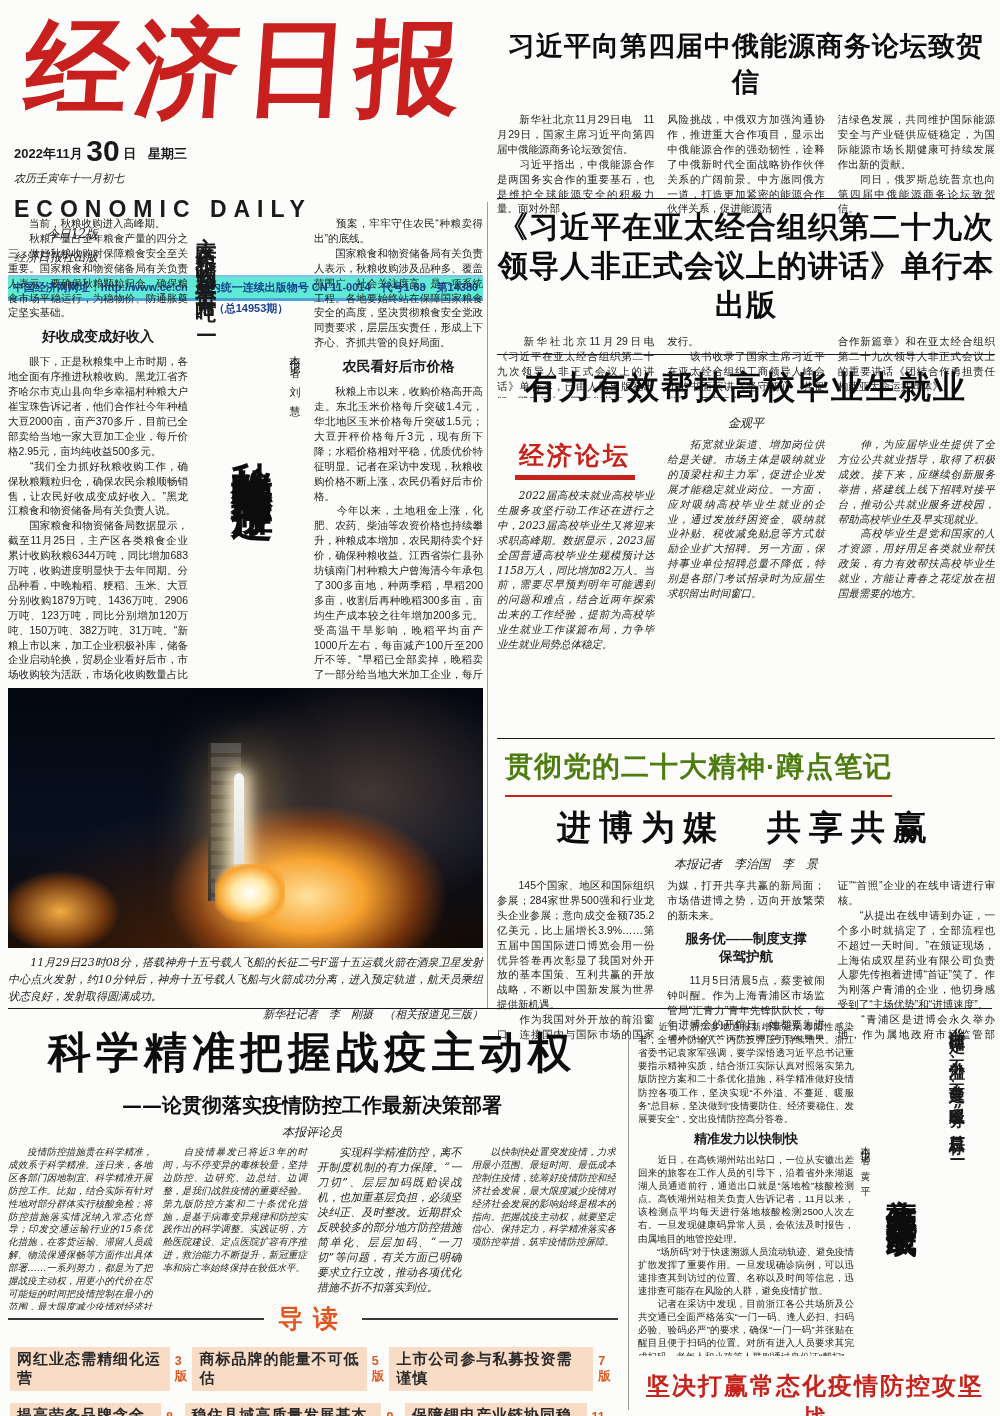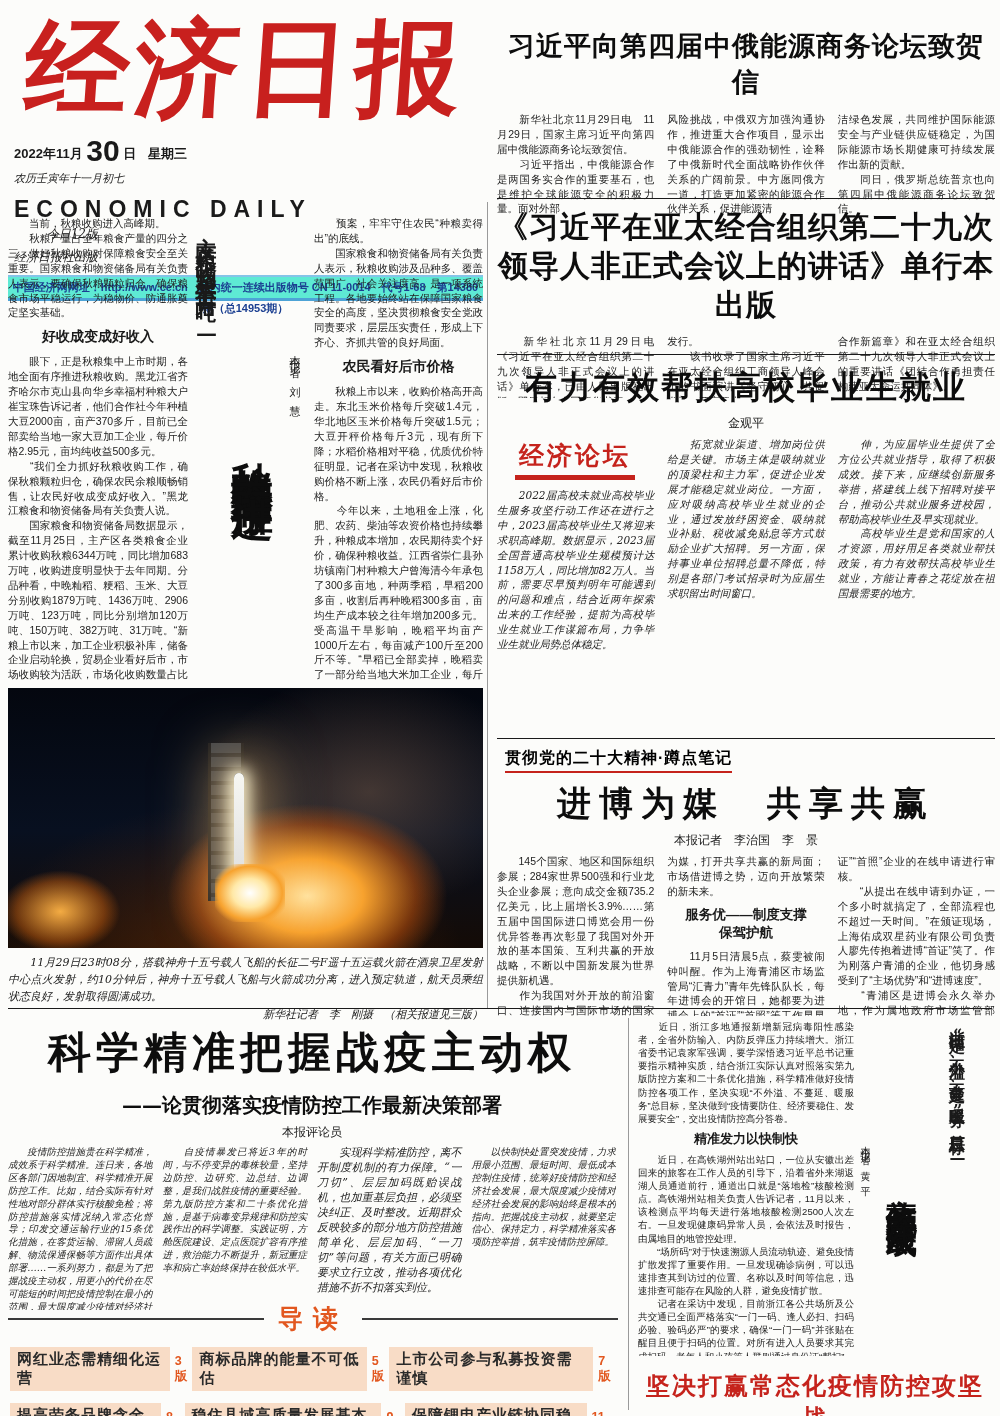--- a/index.html
+++ b/index.html
@@ -18,25 +18,25 @@
   .date-big{font-size:30px;font-weight:bold;vertical-align:-3px;}
   .lunar{font-family:"DejaVu Serif",serif;font-style:italic;font-size:11px;margin-top:3px;font-weight:normal;}
   .eng{font-size:23px;letter-spacing:7px;font-weight:bold;margin-top:10px;}
   .date-right{text-align:right;font-family:"DejaVu Serif",serif;font-style:italic;font-size:12px;line-height:1.9;}
   .infobar{background:#5eead4;border-top:2px solid #85c4e8;border-bottom:3px solid #4da3d6;
            color:#1b3f91;font-weight:bold;font-size:11px;text-align:center;line-height:21px;height:21px;}
   
   .hl{font-weight:bold;color:#0d0d0d;text-align:center;}
   .cols{display:flex;gap:13px;overflow:hidden;}
   .cols>div{flex:1;}
-  .byline{text-align:center;font-family:"DejaVu Serif",serif;font-size:12px;margin:5px 0;}
+  .byline{text-align:center;font-family:"DejaVu Serif",serif;font-size:12px;margin:5px 0;font-style:italic;}
   .label-forum{display:inline-block;color:#c5231c;font-size:25px;font-weight:bold;letter-spacing:3px;
                border-bottom:5px solid #c5231c;padding:0 4px 3px 4px;margin:2px 0 8px 18px;}
-  .kicker{display:inline-block;color:#000000;font-size:16px;font-weight:bold;letter-spacing:1px;
-          border-bottom:2px solid #c5231c;padding-bottom:2px;}
+  .kicker{display:inline-block;color:#4d7c0f;font-size:28px;font-weight:bold;letter-spacing:1px;
+          border-bottom:2px solid #c5231c;padding-bottom:9px;}
   .inner-subhead{font-weight:bold;font-size:13.5px;text-align:center;margin:7px 0;white-space:pre-line;font-style:normal;font-family:"Liberation Sans",sans-serif;}
   .subhead-sm{font-weight:bold;font-size:14px;text-align:center;margin:8px 0;}
   
   .vert{writing-mode:vertical-rl;text-orientation:upright;}
   
   .photo{background:
      radial-gradient(ellipse 80px 55px at 11% 86%, rgba(255,180,70,.95), rgba(210,100,15,.45) 55%, transparent 75%),
      radial-gradient(ellipse 175px 115px at 63% 80%, #ffe3a0 0%, #f7a22e 32%, rgba(190,80,12,.55) 62%, transparent 80%),
      radial-gradient(ellipse 240px 170px at 76% 40%, rgba(140,105,80,.45), transparent 70%),
      radial-gradient(ellipse 320px 210px at 45% 105%, rgba(110,50,12,.55), transparent 75%),

